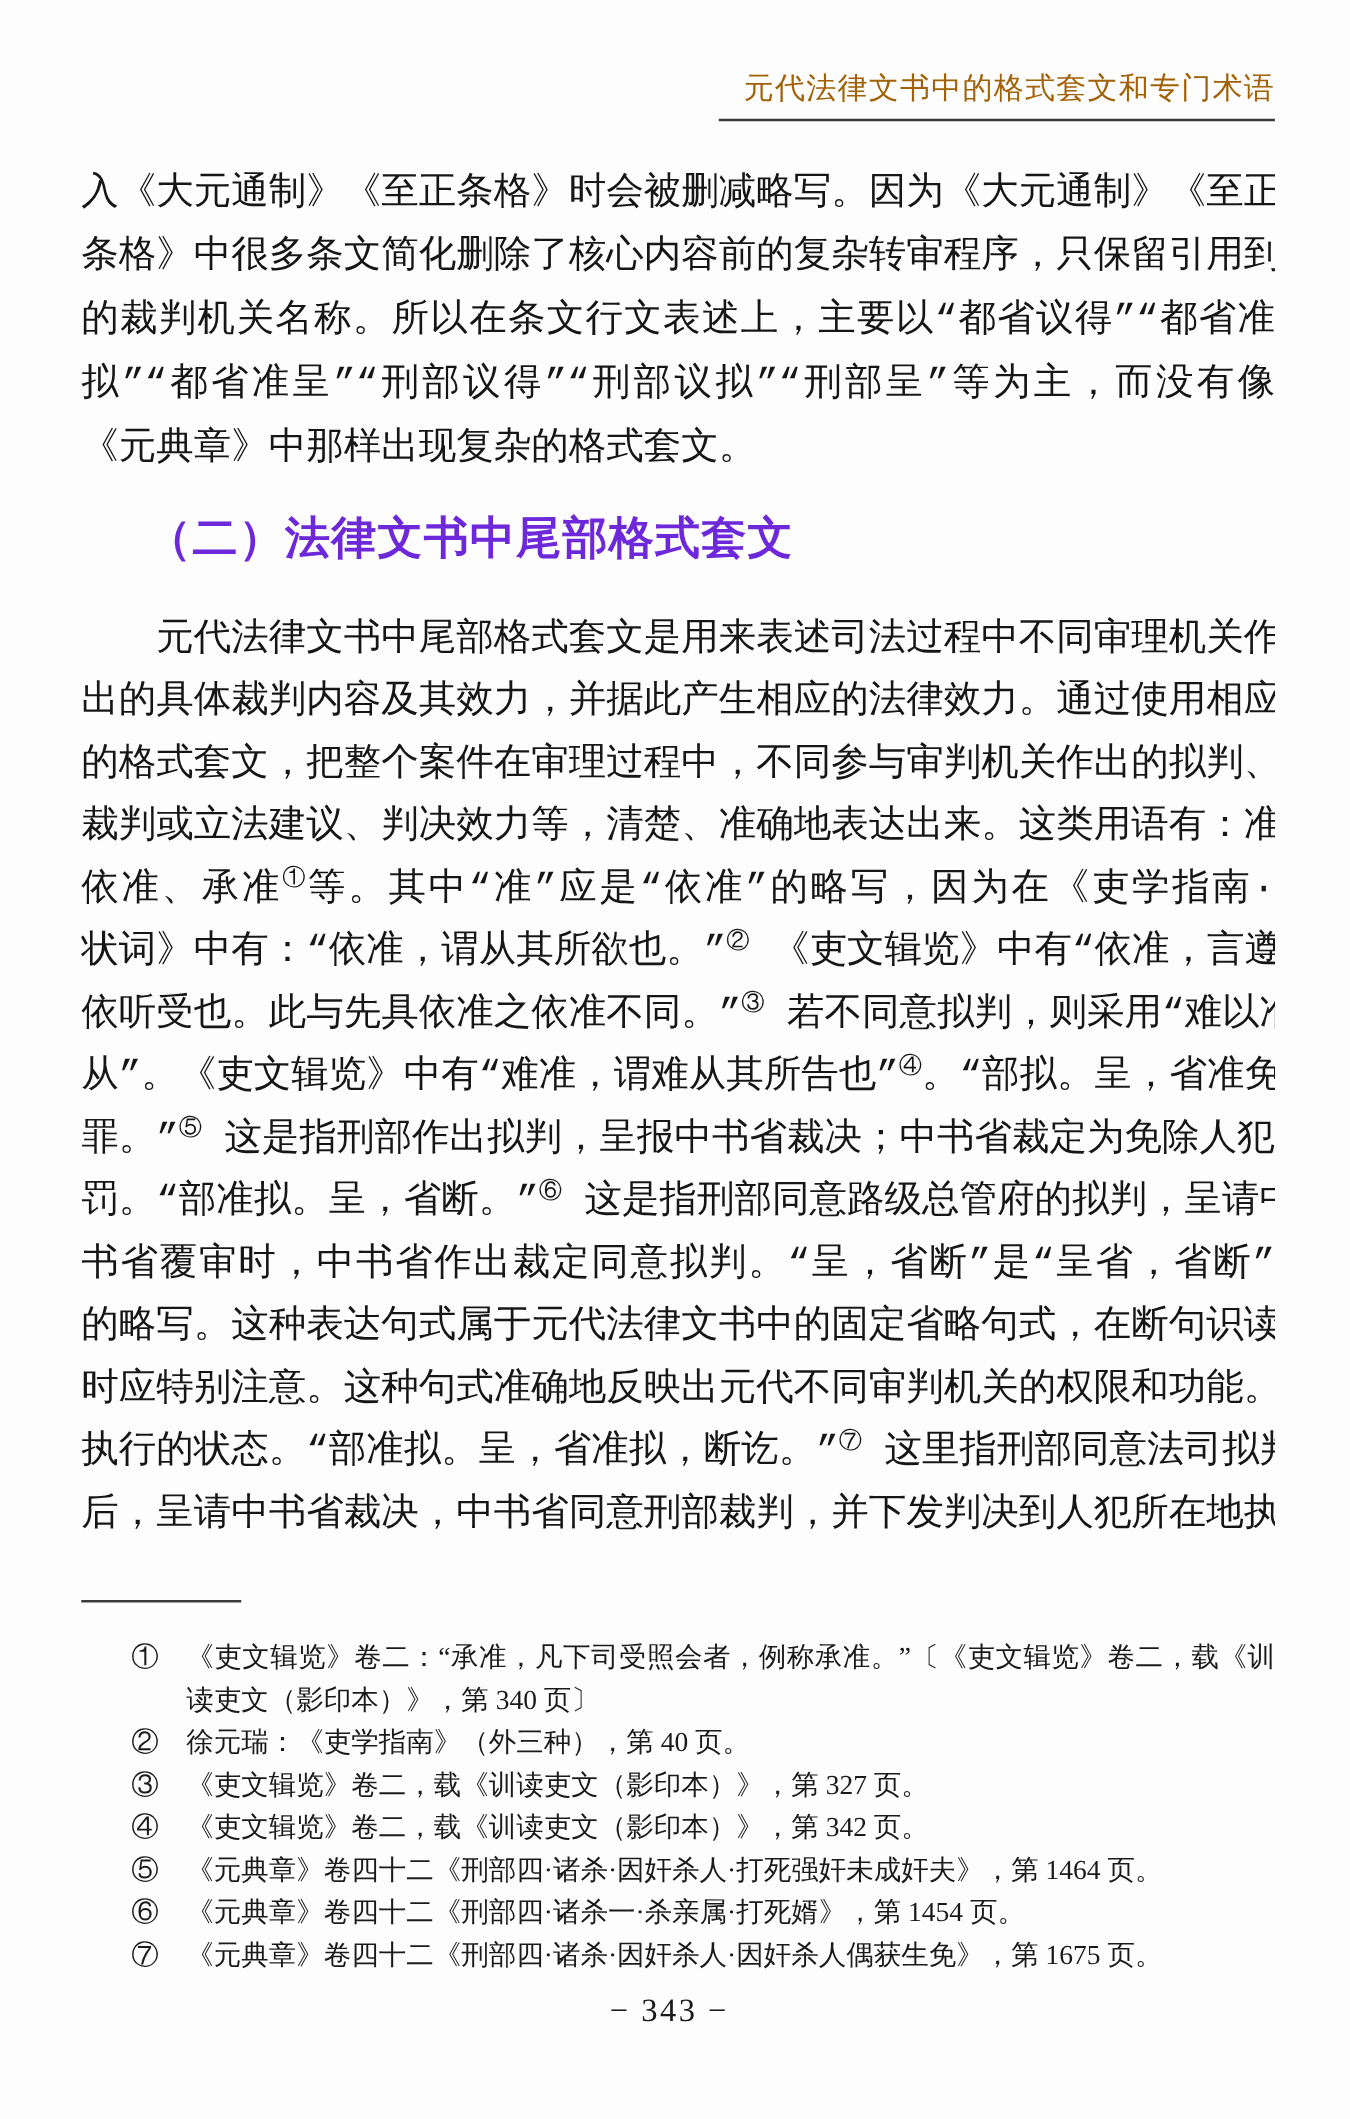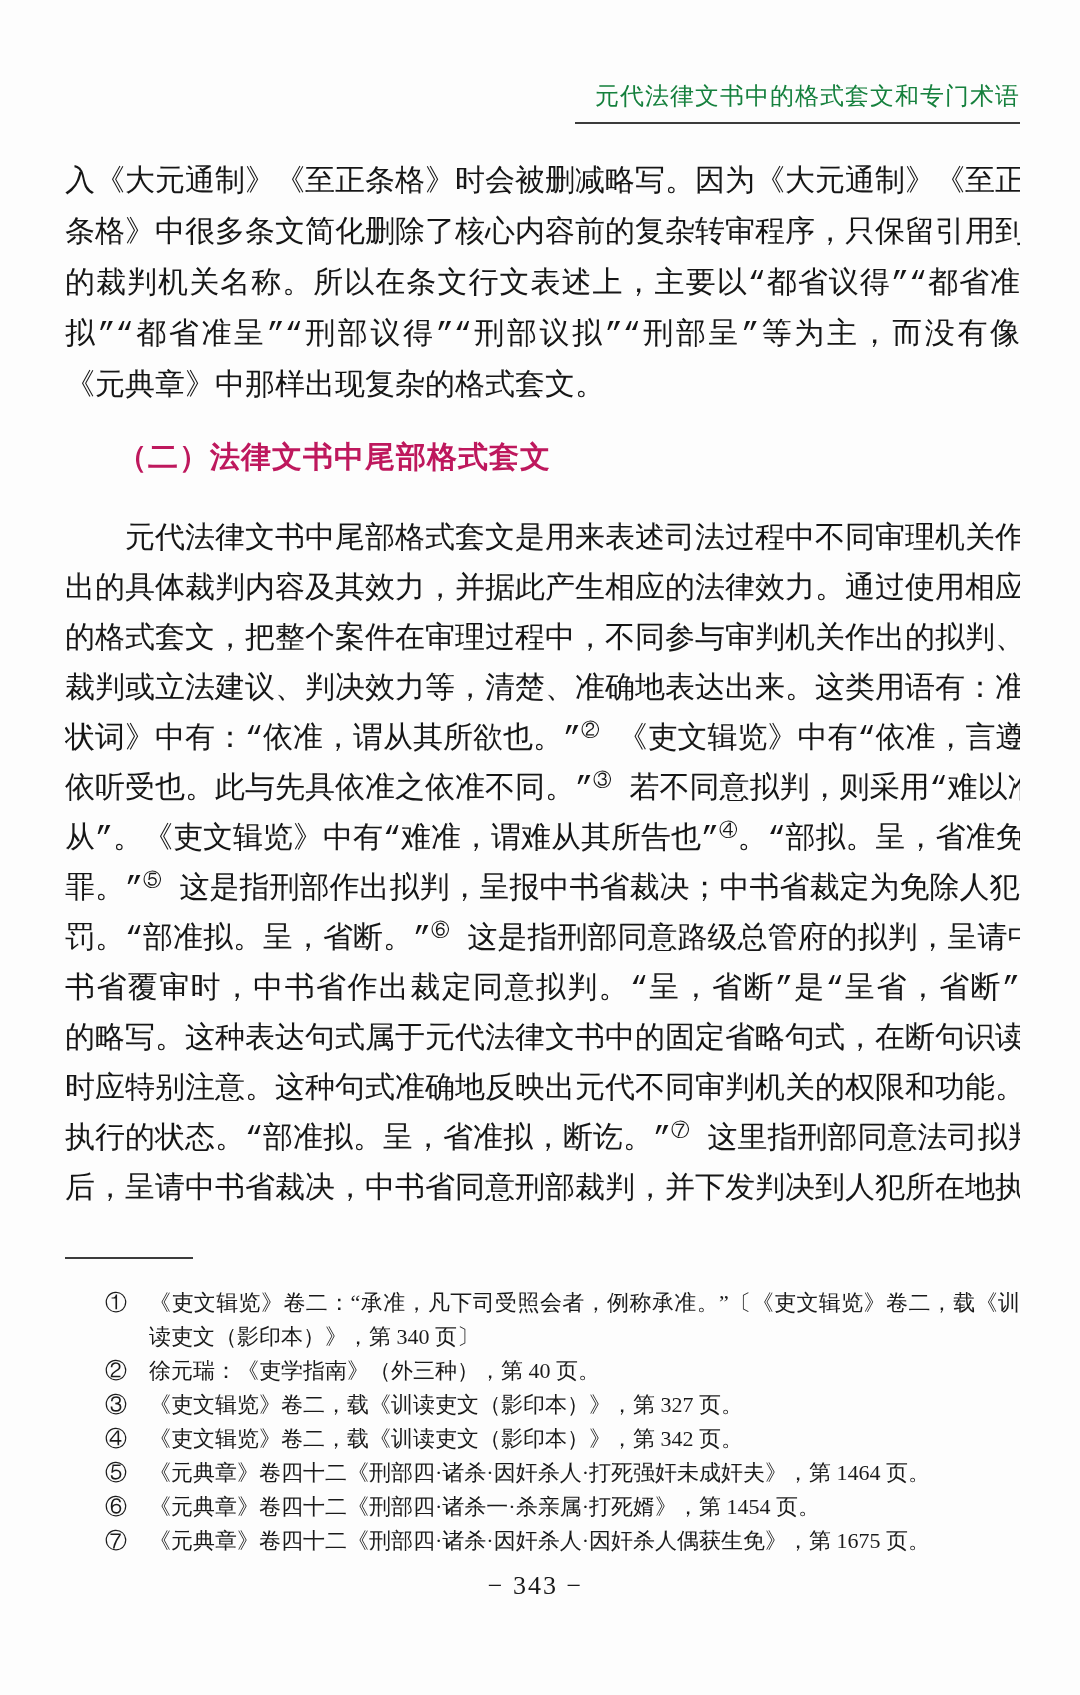--- a/index.html
+++ b/index.html
@@ -16,24 +16,23 @@
   .content{margin-left:65px;margin-right:60px;}
 
   
   .header-title{
     display:block;
     padding-top:56px;
     text-align:right;
     font-size:24px;
     line-height:30px;
     letter-spacing:1px;
-    color:#15803d;
-    font-family:Liberation Mono, monospace;
+    color:#a16207;
+    font-family:Liberation Sans, sans-serif;
     font-weight:400;
-    margin-top:27px;
   }
   .header-rule{
     margin-top:9px;
     margin-left:510px;
     border-top:2px solid #3c3c3c;
     height:0;
   }
 
   
   .para{margin:0;}
@@ -54,26 +53,26 @@
   .pline--indent{padding-left:60px;}
   sup.fn-ref{
     font-size:0.62em;
     line-height:0;
     vertical-align:super;
   }
 
   
   .section-heading{
     margin:26px 0 0 52px;
-    font-size:30px;
+    font-size:36px;
     line-height:38px;
     font-weight:bold;
     letter-spacing:1px;
     font-family:"Liberation Sans","DejaVu Sans",sans-serif;
-    color:#be185d;
+    color:#6d28d9;
   }
 
   
   .fn-rule{
     margin-top:43px;
     width:128px;
     border-top:2px solid #3c3c3c;
     height:0;
   }
   .footnotes{margin-top:27px;margin-left:40px;}
@@ -114,20 +113,21 @@
       <div class="pline pline--last">《元典章》中那样出现复杂的格式套文。</div>
     </div>
 
     <h2 class="section-heading">（二）法律文书中尾部格式套文</h2>
 
     <div class="para p2">
       <div class="pline pline--indent">元代法律文书中尾部格式套文是用来表述司法过程中不同审理机关作</div>
       <div class="pline">出的具体裁判内容及其效力，并据此产生相应的法律效力。通过使用相应</div>
       <div class="pline">的格式套文，把整个案件在审理过程中，不同参与审判机关作出的拟判、</div>
       <div class="pline">裁判或立法建议、判决效力等，清楚、准确地表达出来。这类用语有：准、</div>
+      <div class="pline">依准、承准<sup class="fn-ref">①</sup>等。其中“准”应是“依准”的略写，因为在《吏学指南·</div>
       <div class="pline">状词》中有：“依准，谓从其所欲也。”<sup class="fn-ref">②</sup> 《吏文辑览》中有“依准，言遵</div>
       <div class="pline">依听受也。此与先具依准之依准不同。”<sup class="fn-ref">③</sup> 若不同意拟判，则采用“难以准</div>
       <div class="pline">从”。《吏文辑览》中有“难准，谓难从其所告也”<sup class="fn-ref">④</sup>。“部拟。呈，省准免</div>
       <div class="pline">罪。”<sup class="fn-ref">⑤</sup> 这是指刑部作出拟判，呈报中书省裁决；中书省裁定为免除人犯刑</div>
       <div class="pline">罚。“部准拟。呈，省断。”<sup class="fn-ref">⑥</sup> 这是指刑部同意路级总管府的拟判，呈请中</div>
       <div class="pline">书省覆审时，中书省作出裁定同意拟判。“呈，省断”是“呈省，省断”</div>
       <div class="pline">的略写。这种表达句式属于元代法律文书中的固定省略句式，在断句识读</div>
       <div class="pline">时应特别注意。这种句式准确地反映出元代不同审判机关的权限和功能。</div>
       <div class="pline">执行的状态。“部准拟。呈，省准拟，断讫。”<sup class="fn-ref">⑦</sup> 这里指刑部同意法司拟判</div>
       <div class="pline">后，呈请中书省裁决，中书省同意刑部裁判，并下发判决到人犯所在地执</div>

